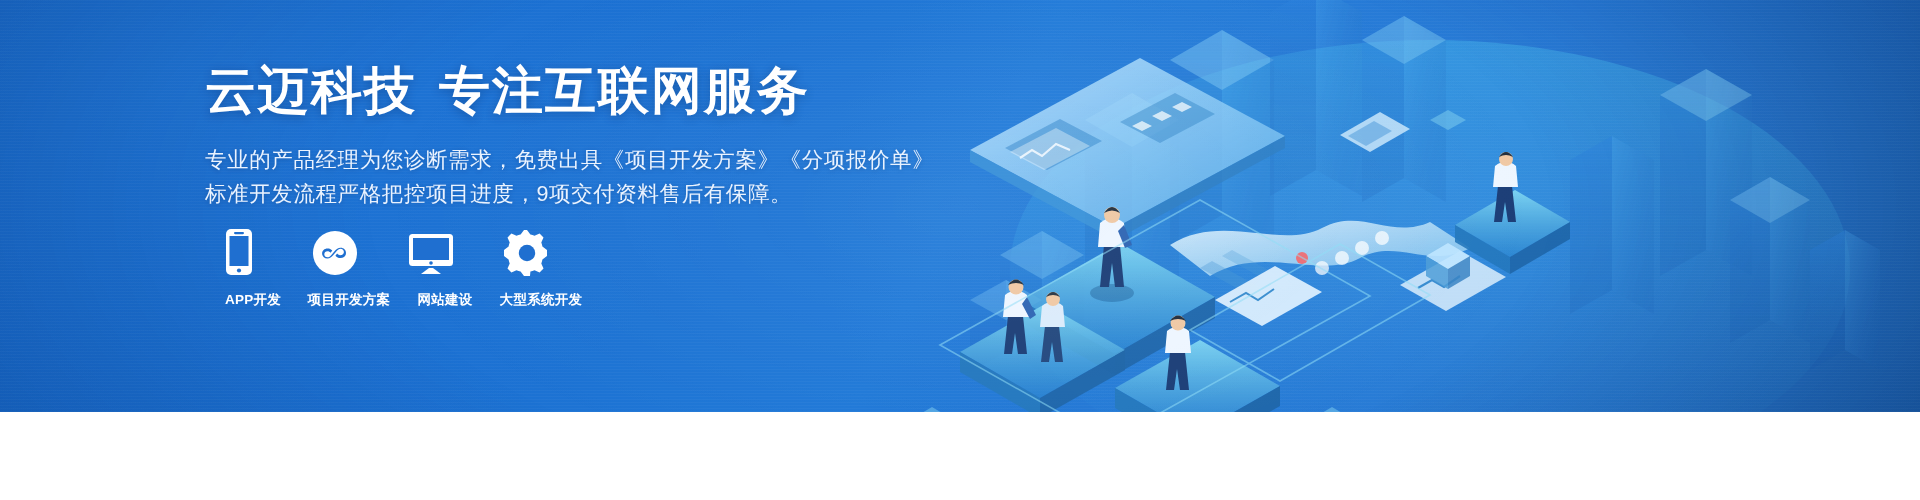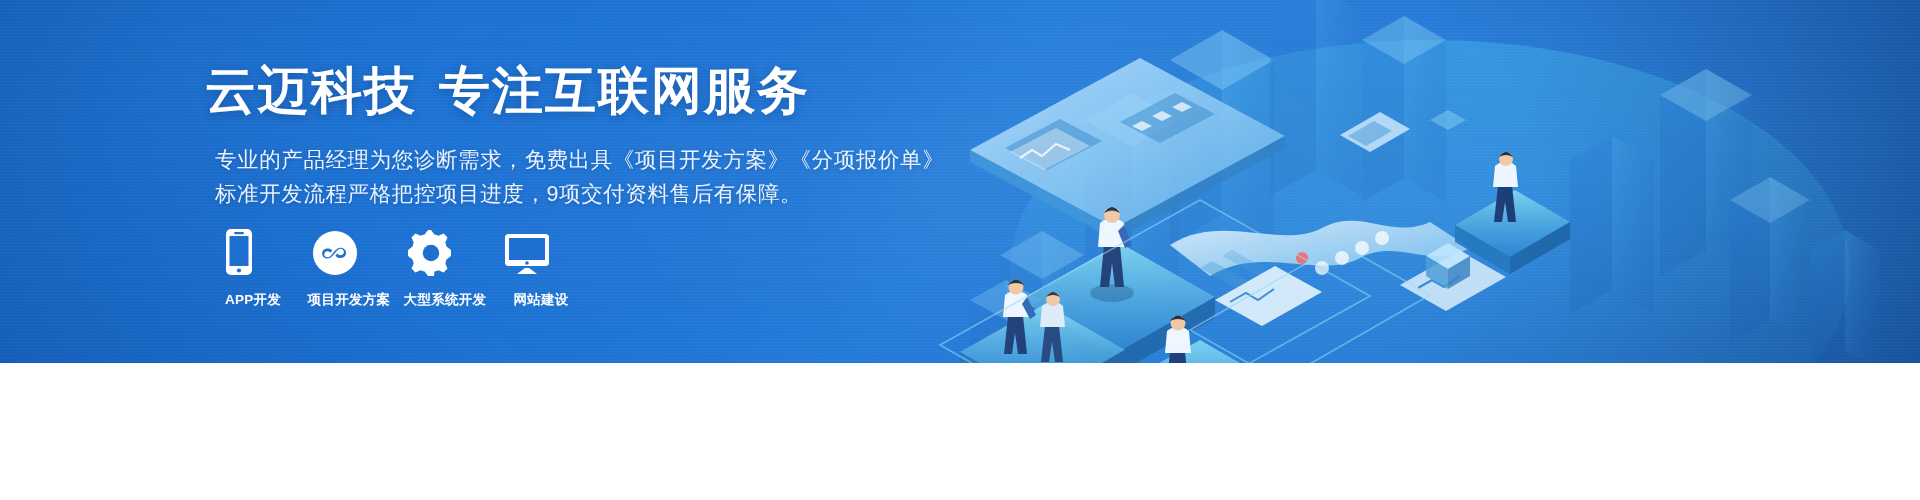--- a/index.html
+++ b/index.html
@@ -1,20 +1,20 @@
 <!DOCTYPE html>
 <html><head>
 <meta charset="utf-8">
 <style>
   * { margin:0; padding:0; box-sizing:border-box; }
   html,body { width:1920px; height:500px; overflow:hidden; }
   body { font-family:"Liberation Sans","DejaVu Sans",sans-serif; }
 
   #banner {
-    position:relative; width:1920px; height:363px;
+    position:relative; width:1920px; height:412px;
     background:
       radial-gradient(ellipse 1100px 700px at 78% 55%, rgba(64,150,230,0.55) 0%, rgba(30,106,200,0.0) 62%),
       radial-gradient(ellipse 900px 600px at 10% 20%, rgba(40,130,225,0.45) 0%, rgba(20,90,185,0) 65%),
       linear-gradient(118deg, #1565c8 0%, #1a6ed0 26%, #2079d8 50%, #1c6ccd 74%, #14539f 100%);
     overflow:hidden;
   }
 
   
   #scanlines{
     position:absolute; inset:0;
@@ -29,21 +29,21 @@
 
   
   #copy { position:absolute; left:205px; top:62px; width:760px; }
   #headline {
     font-size:51px; line-height:1.12; font-weight:bold; color:#ffffff;
     letter-spacing:2px; white-space:nowrap;
     text-shadow:0 2px 10px rgba(0,30,80,0.30);
   }
   #headline .gap{ display:inline-block; width:22px; }
 
-  #sub { margin-top:24px;margin-left:10px; }
+  #sub { margin-top:24px; }
   .subline{
     font-size:21.5px; line-height:34px; color:#eaf3ff; letter-spacing:0.6px;
     white-space:nowrap; text-shadow:0 1px 4px rgba(0,30,80,0.25);
   }
 
   
   #services{ position:absolute; left:202px; top:228px; display:flex; gap:22px; }
   .svc{ width:74px; display:flex; flex-direction:column; align-items:center; cursor:pointer; }
   .svc-ico{ height:48px; display:flex; align-items:flex-end; justify-content:center; }
   .svc-ico svg{ display:block; }
@@ -286,35 +286,35 @@
           <circle cx="23" cy="23" r="22" fill="#ffffff"></circle>
           <path d="M15.5 18.5c-3.2 0-5.4 2.2-5.4 5 0 2.9 2.3 5 5.3 5 2.4 0 4.1-1.3 5.7-3.2l3.4-4.1c1.3-1.5 2.5-2.4 4-2.4 2 0 3.4 1.4 3.4 3.2 0 1.9-1.5 3.2-3.5 3.2-1.3 0-2.3-.5-3.3-1.6l-1.7 2.1c1.4 1.6 3 2.4 5 2.4 3.3 0 5.6-2.2 5.6-5.2 0-3-2.3-5.2-5.4-5.2-2.5 0-4.3 1.3-5.9 3.3l-3.3 4c-1.3 1.5-2.4 2.3-3.9 2.3-1.9 0-3.2-1.3-3.2-3.1 0-1.8 1.3-3 3.2-3 1.2 0 2.2.5 3.1 1.5l1.7-2.1c-1.3-1.5-2.8-2.1-4.6-2.1z" fill="#1f6fd0"></path>
         </svg>
       </div>
       <div class="svc-label">项目开发方案</div>
     </div>
 
 
     <div class="svc">
       <div class="svc-ico">
-        <svg width="46" height="46" viewBox="0 0 46 46">
-          <path d="M23 0l3.4 4.6c1.4.2 2.8.6 4.1 1.1l5.1-2.2 3.9 3.9-2.2 5.1c.5 1.3.9 2.7 1.1 4.1L43 20v6l-4.6 3.4c-.2 1.4-.6 2.8-1.1 4.1l2.2 5.1-3.9 3.9-5.1-2.2c-1.3.5-2.7.9-4.1 1.1L26 46h-6l-3.4-4.6c-1.4-.2-2.8-.6-4.1-1.1l-5.1 2.2-3.9-3.9 2.2-5.1c-.5-1.3-.9-2.7-1.1-4.1L0 26v-6l4.6-3.4c.2-1.4.6-2.8 1.1-4.1L3.5 7.4l3.9-3.9 5.1 2.2c1.3-.5 2.7-.9 4.1-1.1L20 0z" fill="#ffffff"></path>
-          <circle cx="23" cy="23" r="8.2" fill="#1f6fd0"></circle>
-        </svg>
-      </div>
-      <div class="svc-label">大型系统开发</div>
-    </div>
-
-    <div class="svc">
-      <div class="svc-ico">
         <svg width="48" height="44" viewBox="0 0 48 44">
           <rect x="2" y="2" width="44" height="32" rx="3.5" fill="#ffffff"></rect>
           <rect x="6" y="6" width="36" height="22" fill="#1f6fd0"></rect>
           <circle cx="24" cy="31" r="1.8" fill="#1f6fd0"></circle>
           <path d="M14 42l8-6h4l8 6z" fill="#ffffff"></path>
         </svg>
       </div>
       <div class="svc-label">网站建设</div>
     </div>
 
+    <div class="svc">
+      <div class="svc-ico">
+        <svg width="46" height="46" viewBox="0 0 46 46">
+          <path d="M23 0l3.4 4.6c1.4.2 2.8.6 4.1 1.1l5.1-2.2 3.9 3.9-2.2 5.1c.5 1.3.9 2.7 1.1 4.1L43 20v6l-4.6 3.4c-.2 1.4-.6 2.8-1.1 4.1l2.2 5.1-3.9 3.9-5.1-2.2c-1.3.5-2.7.9-4.1 1.1L26 46h-6l-3.4-4.6c-1.4-.2-2.8-.6-4.1-1.1l-5.1 2.2-3.9-3.9 2.2-5.1c-.5-1.3-.9-2.7-1.1-4.1L0 26v-6l4.6-3.4c.2-1.4.6-2.8 1.1-4.1L3.5 7.4l3.9-3.9 5.1 2.2c1.3-.5 2.7-.9 4.1-1.1L20 0z" fill="#ffffff"></path>
+          <circle cx="23" cy="23" r="8.2" fill="#1f6fd0"></circle>
+        </svg>
+      </div>
+      <div class="svc-label">大型系统开发</div>
+    </div>
+
   </div>
 
 </div>
 
 </body></html>

